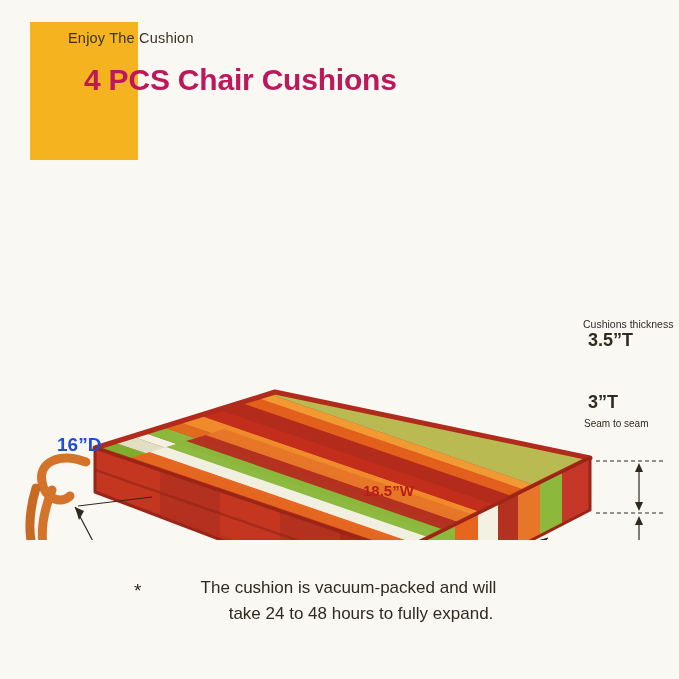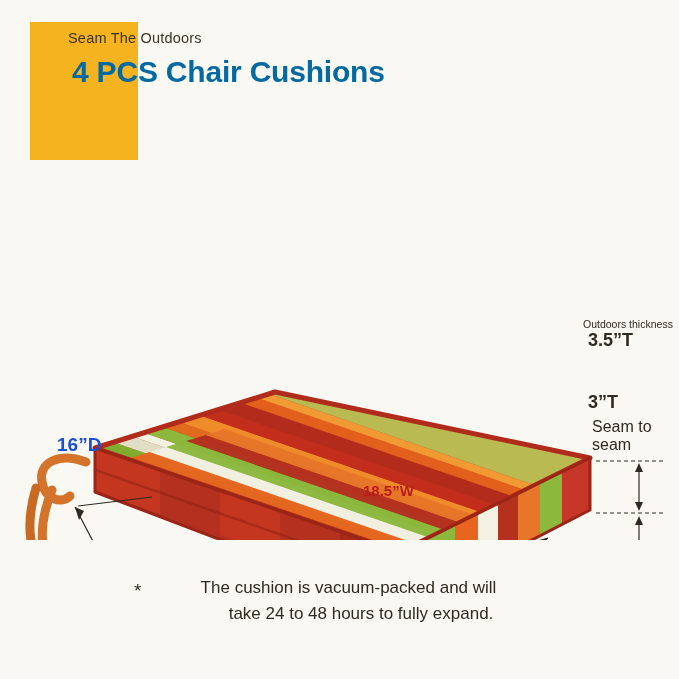--- a/index.html
+++ b/index.html
@@ -39,22 +39,22 @@
     font-size: 14.5px;
     color: #3a3326;
     letter-spacing: 0.2px;
     margin: 0 0 8px 0;
     font-family: "Liberation Sans", sans-serif;
   }
   .headline {
     font-size: 30px;
     line-height: 1.22;
     font-weight: bold;
-    color: #0369a1;
-    margin: 4px;
+    color: #be185d;
+    margin: 16px;
     letter-spacing: -0.2px;
     font-family: "Liberation Sans", sans-serif;
   }
 
   
   .illus {
     position: absolute;
     left: 0;
     top: 170px;
     width: 679px;
@@ -89,21 +89,21 @@
   }
   .footnote .l1 { padding-left: 18px; }
 </style>
 </head>
 <body>
 
 <div class="page">
 
   <div class="header-band"></div>
   <div class="header-text">
-    <p class="eyebrow">Seam The Outdoors</p>
+    <p class="eyebrow">Enjoy The Cushion</p>
     <h1 class="headline">
       <span>4 PCS Chair Cushions</span><br>
     </h1>
   </div>
 
   <div class="illus">
     <svg width="679" height="370" viewBox="0 0 679 370" xmlns="http://www.w3.org/2000/svg">
       <defs>
 
         <clipPath id="topClip">
@@ -195,24 +195,24 @@
         <polygon points="639,293 643,302 635,302" fill="#2f2a20" stroke="none"></polygon>
         <polygon points="639,341 643,332 635,332" fill="#2f2a20" stroke="none"></polygon>
         <path d="M639,350 L639,409"></path>
         <polygon points="639,346 643,355 635,355" fill="#2f2a20" stroke="none"></polygon>
         <polygon points="639,413 643,404 635,404" fill="#2f2a20" stroke="none"></polygon>
       </g>
     </svg>
 
     <div style="position:absolute;left:57px;top:240px;font-size:19px;font-weight:bold;color:#1d4ed8;margin-top:24px;">16”D</div>
     <div style="position:absolute;left:363px;top:312px;font-size:15px;font-weight:bold;color:#b91c1c;">18.5”W</div>
-    <div style="position:absolute;left:583px;top:148px;font-size:10.5px;color:#2f2a20;">Outdoors thickness</div>
+    <div style="position:absolute;left:583px;top:148px;font-size:10.5px;color:#2f2a20;">Cushions thickness</div>
     <div style="position:absolute;left:588px;top:160px;font-size:18px;font-weight:bold;color:#2f2a20;text-align:center;">3.5”T</div>
     <div style="position:absolute;left:588px;top:222px;font-size:18px;font-weight:bold;color:#2f2a20;text-align:center;">3”T</div>
-    <div style="position:absolute;left:584px;top:248px;font-size:16px;color:#2f2a20;margin-left:8px;">Seam to seam</div>
+    <div style="position:absolute;left:584px;top:248px;font-size:10px;color:#2f2a20;">Seam to seam</div>
   </div>
 
   <div class="footnote">
     <span class="star">*</span>
     <span class="l1">The cushion is vacuum-packed and will</span>
     <span class="l2">take 24 to 48 hours to fully expand.</span>
   </div>
 
 </div>
 

